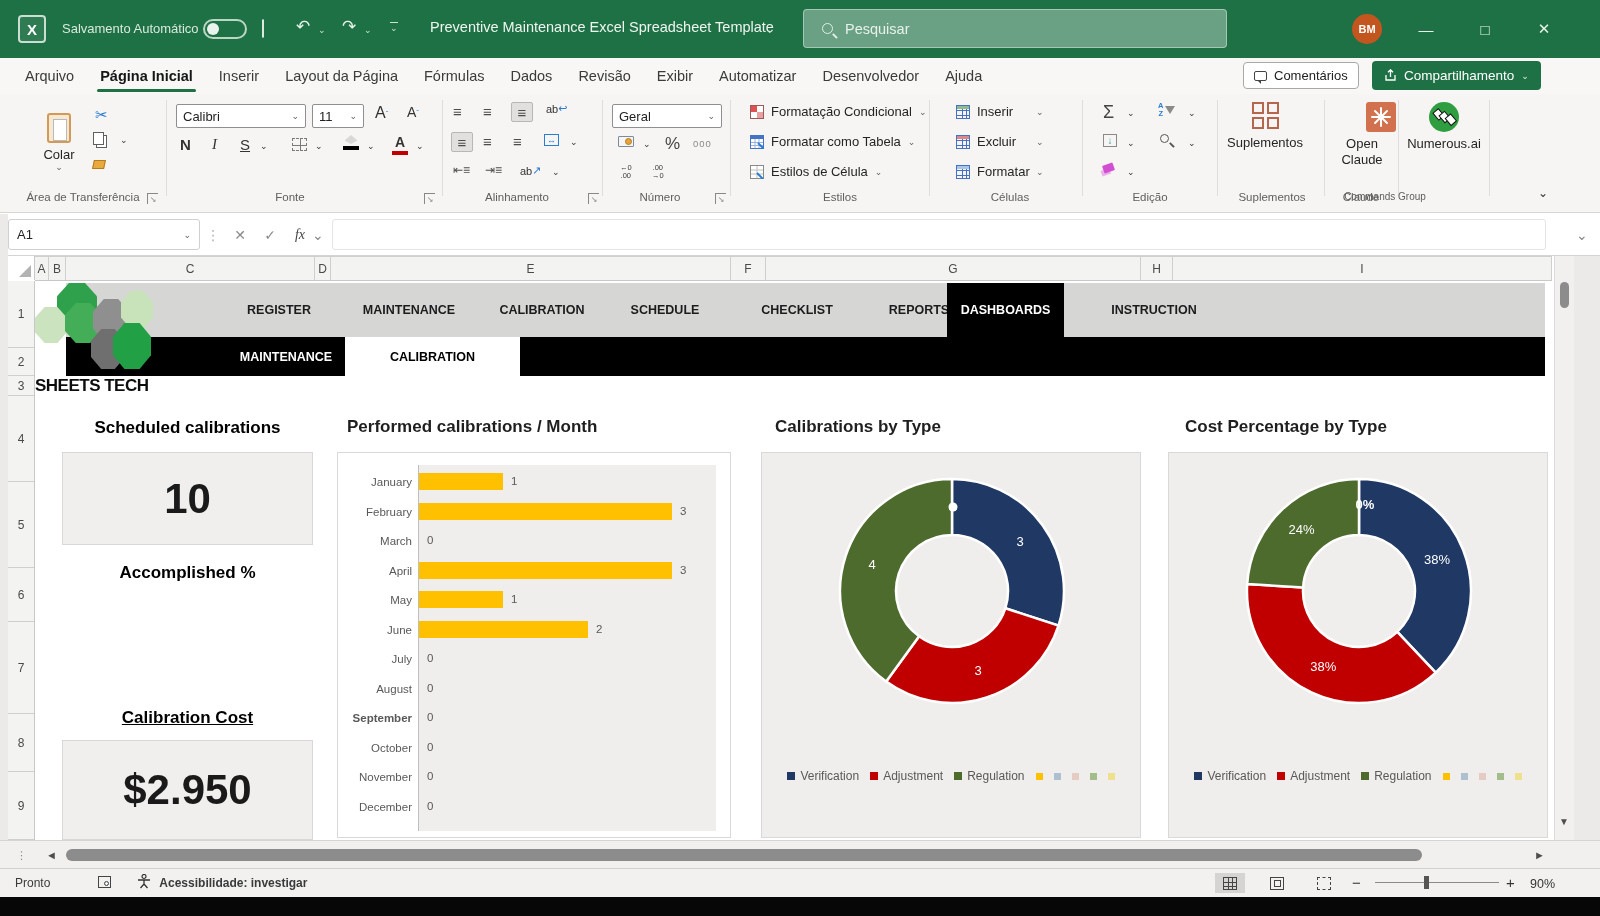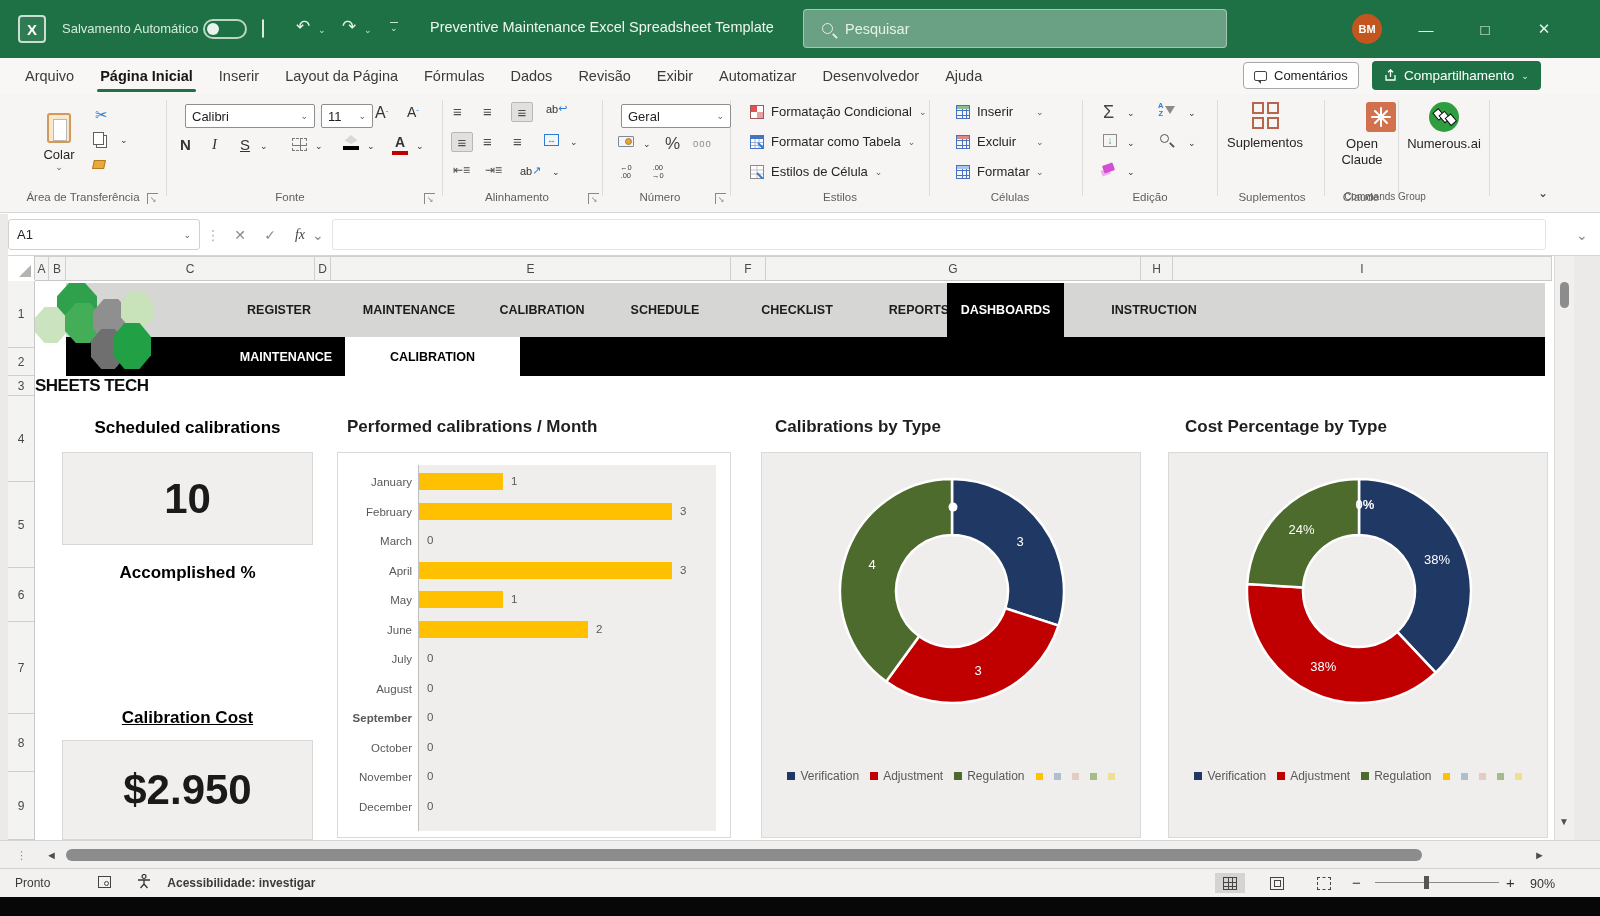--- a/index.html
+++ b/index.html
@@ -29,21 +29,21 @@
   .mtab.active:after{content:"";position:absolute;left:10px;right:10px;bottom:2px;height:3px;background:#1e7145;border-radius:2px;}
   #comments-btn{position:absolute;left:1243px;top:62px;height:27px;padding:0 10px;border:1px solid #a8a8a8;border-radius:4px;background:#fff;display:flex;align-items:center;gap:7px;font-size:13px;color:#222;}
   .bubble{width:13px;height:10px;border:1.4px solid #444;border-radius:2px;position:relative;}
   .bubble:after{content:"";position:absolute;left:2px;bottom:-4px;border-left:4px solid transparent;border-right:0 solid transparent;border-top:4px solid #444;}
   #share-btn{position:absolute;left:1372px;top:61px;height:29px;padding:0 12px;border-radius:4px;background:#1e7145;color:#fff;display:flex;align-items:center;gap:7px;font-size:13.5px;}
   
   #ribbon{position:absolute;left:0;top:94px;width:1600px;height:119px;background:#f6f5f3;border-bottom:1px solid #d8d6d4;}
   .rdiv{position:absolute;top:6px;height:96px;width:1px;background:#ddd;}
   .grouplabel{position:absolute;top:97px;font-size:11.5px;color:#605e5c;text-align:center;}
   .launcher{position:absolute;top:99px;width:11px;height:11px;border-left:1px solid #8a8886;border-top:1px solid #8a8886;color:#8a8886;font-size:8px;line-height:11px;text-align:center;}
-  .combo{position:absolute;background:#fff;border:1px solid #8f8f8f;border-radius:2px;font-size:13px;color:#222;display:flex;align-items:center;justify-content:space-between;padding:0 6px;height:24px;margin-left:9px;}
+  .combo{position:absolute;background:#fff;border:1px solid #8f8f8f;border-radius:2px;font-size:13px;color:#222;display:flex;align-items:center;justify-content:space-between;padding:0 6px;height:24px;}
   .chev{color:#5f5f5f;font-size:9px;}
   .rbtn{position:absolute;display:flex;align-items:center;justify-content:center;color:#333;}
   .sel{background:#e2e0de;border:1px solid #b9b7b5;border-radius:2px;}
   .lines{font-size:15px;color:#4d4d4d;line-height:1;}
   .rlabel{font-size:13px;color:#252525;}
   .miniicon{width:14px;height:14px;}
   .gridico{display:inline-block;width:14px;height:14px;border:1px solid #4472c4;position:relative;background:linear-gradient(#4472c4,#4472c4) 0 4.5px/14px 1px no-repeat,linear-gradient(#4472c4,#4472c4) 0 9px/14px 1px no-repeat,linear-gradient(#4472c4,#4472c4) 4.5px 0/1px 14px no-repeat,linear-gradient(#4472c4,#4472c4) 9px 0/1px 14px no-repeat;}
   .two-line{font-size:7.5px;line-height:1.1;color:#3b3b3b;text-align:center;}
   
   #fbar{position:absolute;left:0;top:214px;width:1600px;height:42px;background:#fff;border-bottom:1px solid #d4d4d4;}
@@ -541,21 +541,21 @@
     <span style="position:absolute;left:4px;top:560px;color:#4d4d4d;font-size:10px;">▼</span>
   </div>
 
   <div id="statusbar">
     <span style="margin-left:15px;">Pronto</span>
     <span style="margin-left:48px;"><i style="display:inline-block;width:13px;height:12px;border:1.3px solid #444;position:relative;"><b style="position:absolute;right:1px;bottom:1px;width:5px;height:5px;border:1.3px solid #444;border-radius:50%;"></b></i></span>
     <span style="margin-left:26px;"><svg width="14" height="15" viewBox="0 0 14 15">
           <circle cx="7" cy="2.5" r="2" fill="none" stroke="#333" stroke-width="1.2"></circle>
           <path d="M1 6 h12 M7 6 v4 M7 10 l-3.5 4 M7 10 l3.5 4" fill="none" stroke="#333" stroke-width="1.3"></path>
         </svg></span>
-    <span style="margin-left:16px;font-weight:bold;">Acessibilidade: investigar</span>
+    <span style="margin-left:8px;font-weight:bold;">Acessibilidade: investigar</span>
   </div>
   <div class="viewico" style="left:1215px;background:#d6d4d2;">
       <span class="vbox" style="background:linear-gradient(#444,#444) 0 4px/14px 1px no-repeat,linear-gradient(#444,#444) 0 8px/14px 1px no-repeat,linear-gradient(#444,#444) 4px 0/1px 13px no-repeat,linear-gradient(#444,#444) 8px 0/1px 13px no-repeat;"></span>
     </div>
   <div class="viewico" style="left:1262px;">
       <span class="vbox" style="display:flex;align-items:center;justify-content:center;">
         <i style="width:7px;height:7px;border:1px solid #444;"></i>
       </span>
     </div>
   <div class="viewico" style="left:1309px;">

